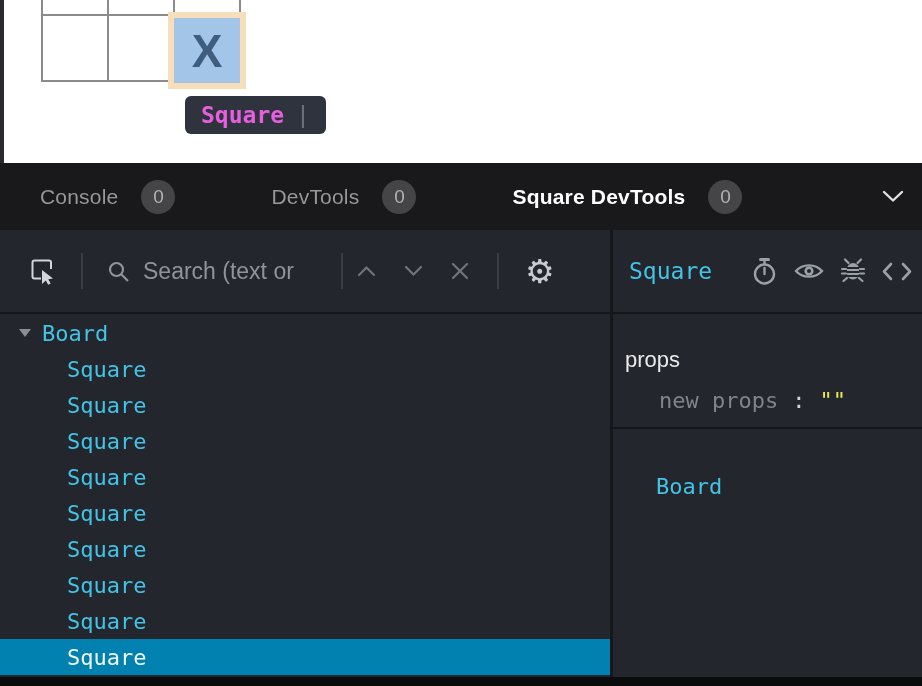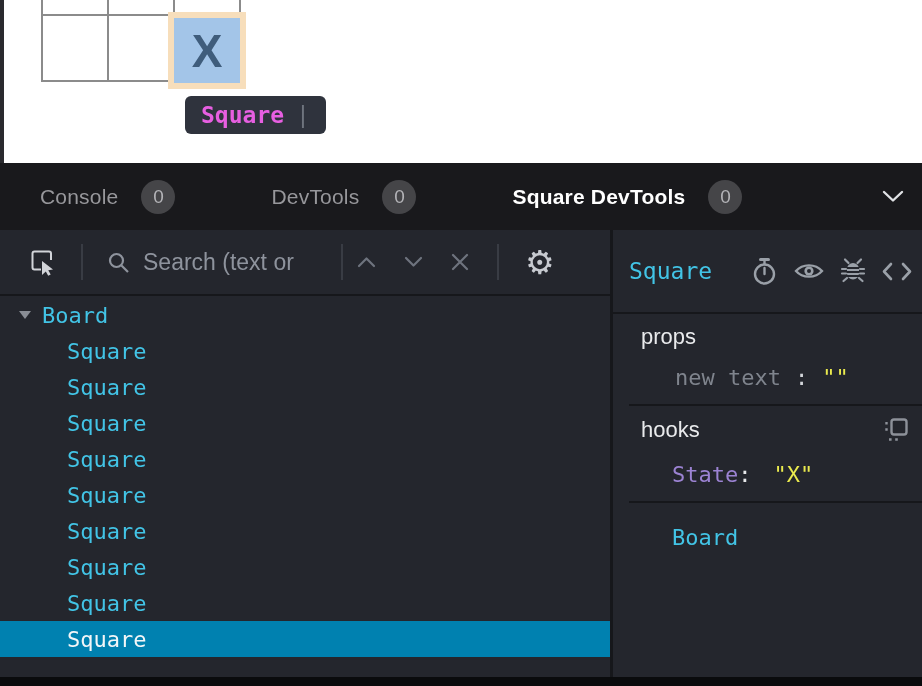--- a/index.html
+++ b/index.html
@@ -30,21 +30,21 @@
   .tab { display:flex; align-items:center; cursor:pointer; }
   .tab-label { font-size:21px; color:#97979b; letter-spacing:.2px; }
   .tab.active .tab-label { color:#ffffff; font-weight:700; }
   .tab-badge { margin-left:23px; width:34px; height:34px; border-radius:50%; background:#454548;
     color:#b3b3b7; font-size:19px; display:flex; align-items:center; justify-content:center; }
   .tab-chevron { margin-left:auto; margin-right:18px; color:#e0e2e5; display:flex; align-items:center; }
 
   
   .devtools { position:absolute; top:230px; left:0; width:922px; height:456px; display:flex; background:#24262d; }
   .left-panel { width:613px; border-right:3px solid #16171b; display:flex; flex-direction:column; }
-  .toolbar { height:66px; border-bottom:2px solid #16171b; display:flex; align-items:center; padding-left:28px; flex:none; }
+  .toolbar { height:84px; border-bottom:2px solid #16171b; display:flex; align-items:center; padding-left:28px; flex:none; }
   .icon { display:flex; align-items:center; justify-content:center; }
   .i-bright { color:#d2d4d9; }
   .i-dim { color:#6e737e; }
   .i-mid { color:#8e939d; }
   .vdiv { width:2px; height:36px; background:#393c44; flex:none; }
   .inspect-w { margin-right:25px; }
   .search-w { margin:0 13px 0 24px; }
   .search-input { width:198px; background:transparent; border:none; outline:none;
     font-family:"Liberation Sans", sans-serif; font-size:23px; color:#cfd2d7; }
   .search-input::placeholder { color:#8e939d; opacity:1; }
@@ -59,21 +59,21 @@
   .tree-row.sq { padding-left:67px; }
   .tree-row.selected { background:#0081b0; color:#f2f6f8; }
 
   .right-panel { flex:1; display:flex; flex-direction:column; position:relative; }
   .rp-header { height:84px; border-bottom:2px solid #16171b; display:flex; align-items:center;
     padding:0 10px 0 16px; flex:none; }
   .rp-title { font-family:"DejaVu Sans Mono", monospace; font-size:23px; color:#42c4e6; }
   .rp-icons { margin-left:auto; display:flex; align-items:center; gap:16px; color:#9aa0a8; }
   .rp-icons .icon { cursor:pointer; }
 
-  .section { padding:10px 10px 14px 12px; border-bottom:2px solid #16171b;margin-left:16px; }
+  .section { padding:33px 10px 14px 12px; border-bottom:2px solid #16171b; }
   .sec-header { font-size:22px; color:#e9eaec; }
   .sec-header-row { display:flex; align-items:center; }
   .hook-parse { margin-left:auto; margin-right:2px; color:#8d9199; cursor:pointer; }
   .kv { margin-top:15px; font-family:"DejaVu Sans Mono", monospace; font-size:22px; }
   .props-kv { padding-left:34px; }
   .hooks-kv { margin-top:19px; padding-left:31px; }
   .k-new { color:#7f848d; }
   .colon-props { color:#d2d5da; margin:0 14px; }
   .k-state { color:#9c83d3; }
   .colon-hooks { color:#e8e9eb; }
@@ -241,41 +241,24 @@
               <path d="M9 2 L2 9.5 L9 17"></path>
                 <path d="M21 2 L28 9.5 L21 17"></path>
             </svg>
           </span>
         </span>
       </div>
 
       <div class="section">
         <div class="sec-header">props</div>
         <div class="kv props-kv">
-          <span class="k-new">new text</span><span class="colon-props">:</span><span class="v-yellow">""</span>
+          <span class="k-new">new props</span><span class="colon-props">:</span><span class="v-yellow">""</span>
         </div>
       </div>
 
-      <div class="section">
-        <div class="sec-header-row">
-          <span class="sec-header">hooks</span>
-          <span class="icon hook-parse">
-            <svg width="27" height="27" viewBox="0 0 27 27" fill="none" stroke="currentColor" stroke-width="2.4">
-              <rect x="8.5" y="3.5" width="15" height="15" rx="2.5"></rect>
-              <g stroke-dasharray="2.6 3.6">
-                  <path d="M3.5 6 V17"></path>
-                  <path d="M6 23.5 H17.5"></path>
-                </g>
-            </svg>
-          </span>
-        </div>
-        <div class="kv hooks-kv">
-          <span class="k-state">State</span><span class="colon-hooks">:</span><span class="v-yellow">"X"</span>
-        </div>
-      </div>
 
       <div class="section sec-rendered">
         <div class="rb-value">Board</div>
       </div>
     </div>
   </div>
 
   <div class="bottom-bar"></div>
 </div>
 

